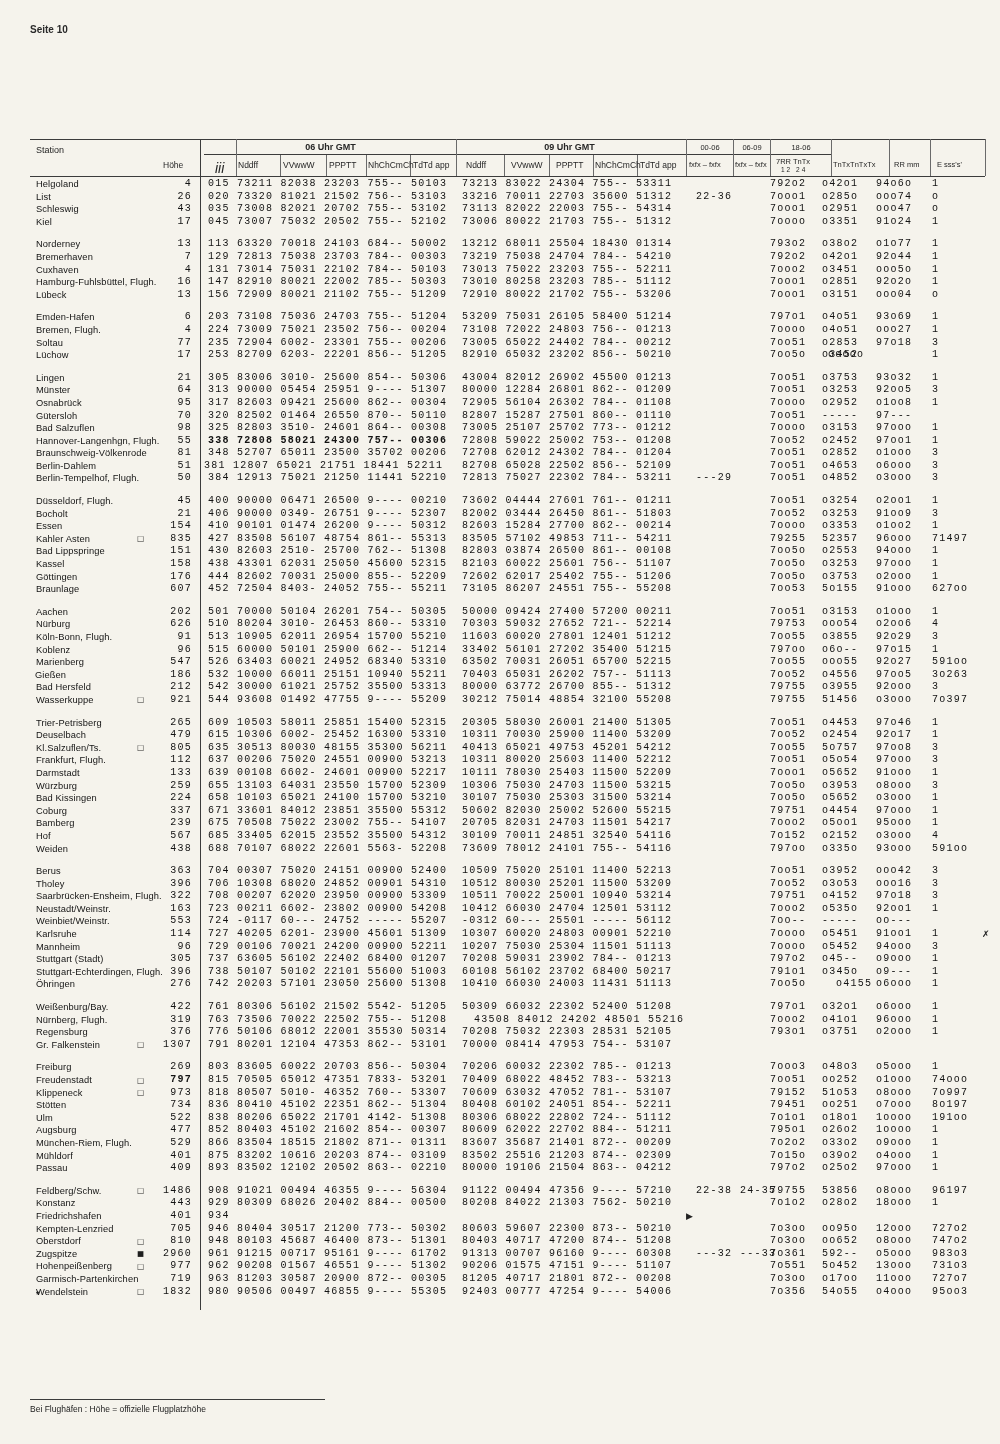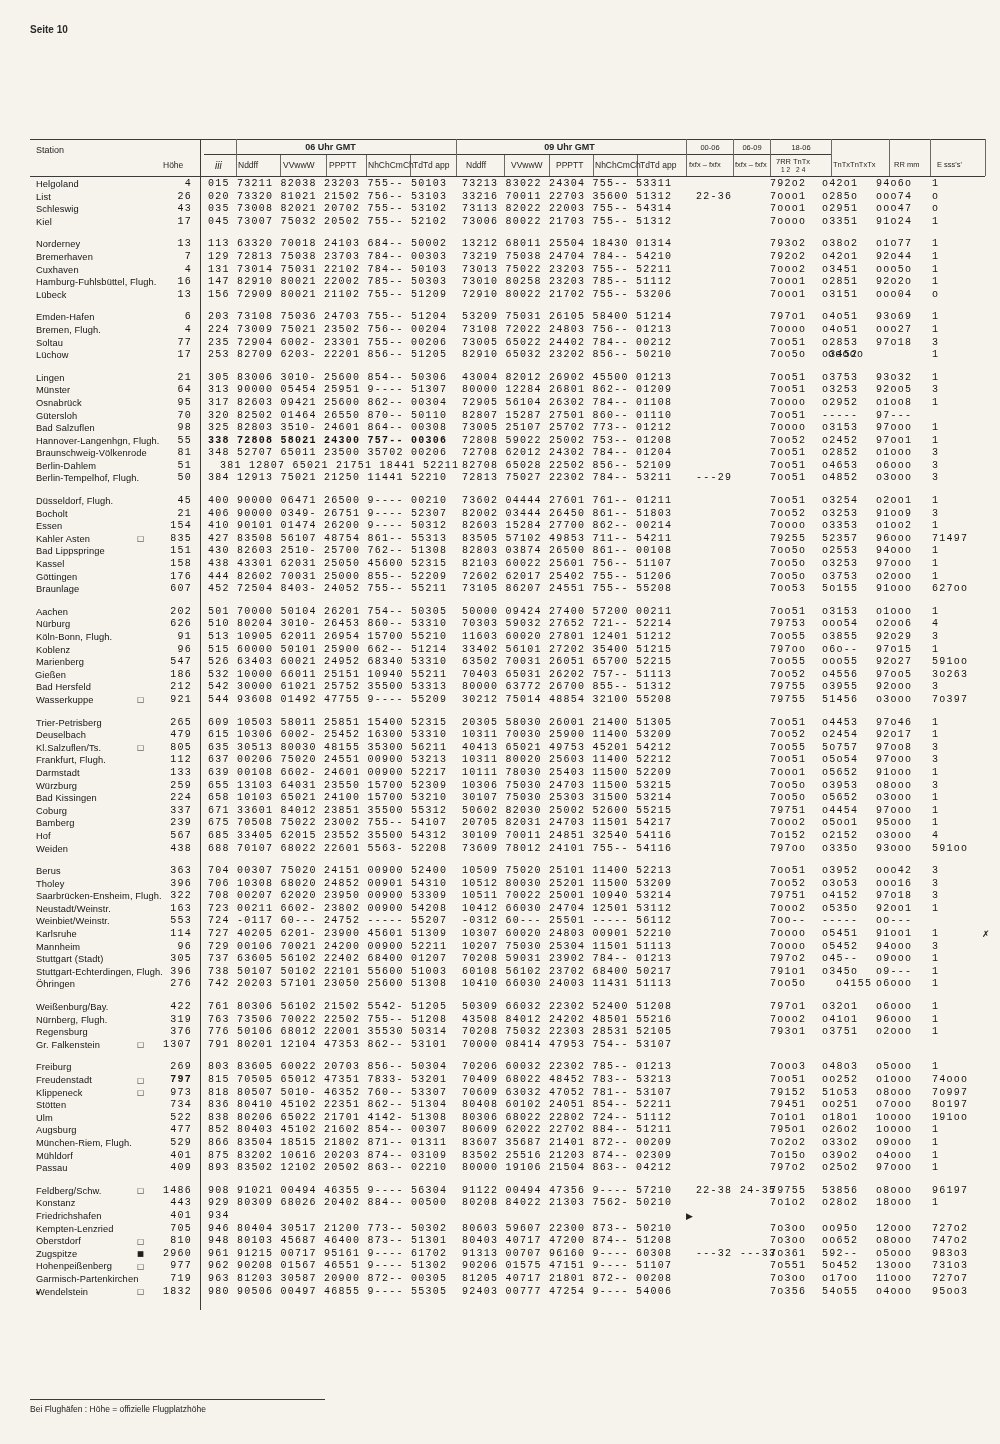--- a/index.html
+++ b/index.html
@@ -58,21 +58,21 @@
     <div class="vtick" style="left: 593px; top: 155px; height: 21px;"></div>
     <div class="vtick" style="left: 637px; top: 155px; height: 21px;"></div>
     <div class="thead">
     <span class="hl" style="left:36px;top:145px">Station</span>
     <span class="hl c" style="left:208px;top:142px;width:245px;font-weight:bold">06 Uhr GMT</span>
     <span class="hl c" style="left:462px;top:142px;width:215px;font-weight:bold">09 Uhr GMT</span>
     <span class="hl c small" style="left:687px;top:143px;width:46px">00-06</span>
     <span class="hl c small" style="left:734px;top:143px;width:36px">06-09</span>
     <span class="hl c small" style="left:771px;top:143px;width:60px">18-06</span>
     <span class="hl" style="left:163px;top:160px;font-size:8.5px">Höhe</span>
-    <span class="hl it" style="left:215px;top:160px;font-size:10px">iii</span>
+    <span class="hl it" style="left:215px;top:160px;font-size:14px">iii</span>
     <span class="hl small" style="left:689px;top:160px">fxfx – fxfx</span>
     <span class="hl small" style="left:735px;top:160px">fxfx – fxfx</span>
     <span class="hl small" style="left:776px;top:157px">7RR TnTx</span>
     <span class="hl tiny" style="left:781px;top:166px">12    24</span>
     <span class="hl small" style="left:833px;top:160px">TnTxTnTxTx</span>
     <span class="hl small" style="left:894px;top:160px">RR mm</span>
     <span class="hl small" style="left:937px;top:160px">E sss's'</span>
   <span class="hl" style="left: 238px; top: 160px; font-size: 8.5px;">Nddff</span>
       <span class="hl" style="left: 466px; top: 160px; font-size: 8.5px;">Nddff</span>
       <span class="hl" style="left: 283px; top: 160px; font-size: 8.5px;">VVwwW</span>
@@ -289,21 +289,21 @@
           <span class="cell mono" style="left: 208px;">348 52707 65011 23500 35702 00206</span>
           <span class="cell mono" style="left: 462px;">72708 62012 24302 784-- 01204</span>
           <span class="cell mono" style="left: 770px;">7oo51</span>
           <span class="cell mono" style="left: 822px;">o2852</span>
           <span class="cell mono" style="left: 876px;">o1ooo</span>
           <span class="cell mono" style="left: 932px;">3</span>
         </div>
         <div class="trow">
           <span class="cell st" style="left: 36px;">Berlin-Dahlem</span>
           <span class="cell mono hh" style="left: 150px; width: 42px;">51</span>
-          <span class="cell mono" style="left: 220px; text-align: right;">381 12807 65021 21751 18441 52211</span>
+          <span class="cell mono" style="left: 204px; text-align: right;">381 12807 65021 21751 18441 52211</span>
           <span class="cell mono" style="left: 462px;">82708 65028 22502 856-- 52109</span>
           <span class="cell mono" style="left: 770px;">7oo51</span>
           <span class="cell mono" style="left: 822px;">o4653</span>
           <span class="cell mono" style="left: 876px;">o6ooo</span>
           <span class="cell mono" style="left: 932px;">3</span>
         </div>
         <div class="trow">
           <span class="cell st" style="left: 36px;">Berlin-Tempelhof, Flugh.</span>
           <span class="cell mono hh" style="left: 150px; width: 42px;">50</span>
           <span class="cell mono" style="left: 208px;">384 12913 75021 21250 11441 52210</span>
@@ -704,21 +704,21 @@
           <span class="cell mono" style="left: 462px;">50309 66032 22302 52400 51208</span>
           <span class="cell mono" style="left: 770px;">797o1</span>
           <span class="cell mono" style="left: 822px;">o32o1</span>
           <span class="cell mono" style="left: 876px;">o6ooo</span>
           <span class="cell mono" style="left: 932px;">1</span>
         </div>
         <div class="trow">
           <span class="cell st" style="left: 36px;">Nürnberg, Flugh.</span>
           <span class="cell mono hh" style="left: 150px; width: 42px;">319</span>
           <span class="cell mono" style="left: 208px;">763 73506 70022 22502 755-- 51208</span>
-          <span class="cell mono" style="left: 462px;">43508 84012 24202 48501 55216</span>
+          <span class="cell mono" style="left: 474px;">43508 84012 24202 48501 55216</span>
           <span class="cell mono" style="left: 770px;">7ooo2</span>
           <span class="cell mono" style="left: 822px;">o41o1</span>
           <span class="cell mono" style="left: 876px;">96ooo</span>
           <span class="cell mono" style="left: 932px;">1</span>
         </div>
         <div class="trow">
           <span class="cell st" style="left: 36px;">Regensburg</span>
           <span class="cell mono hh" style="left: 150px; width: 42px;">376</span>
           <span class="cell mono" style="left: 208px;">776 50106 68012 22001 35530 50314</span>
           <span class="cell mono" style="left: 462px;">70208 75032 22303 28531 52105</span>

